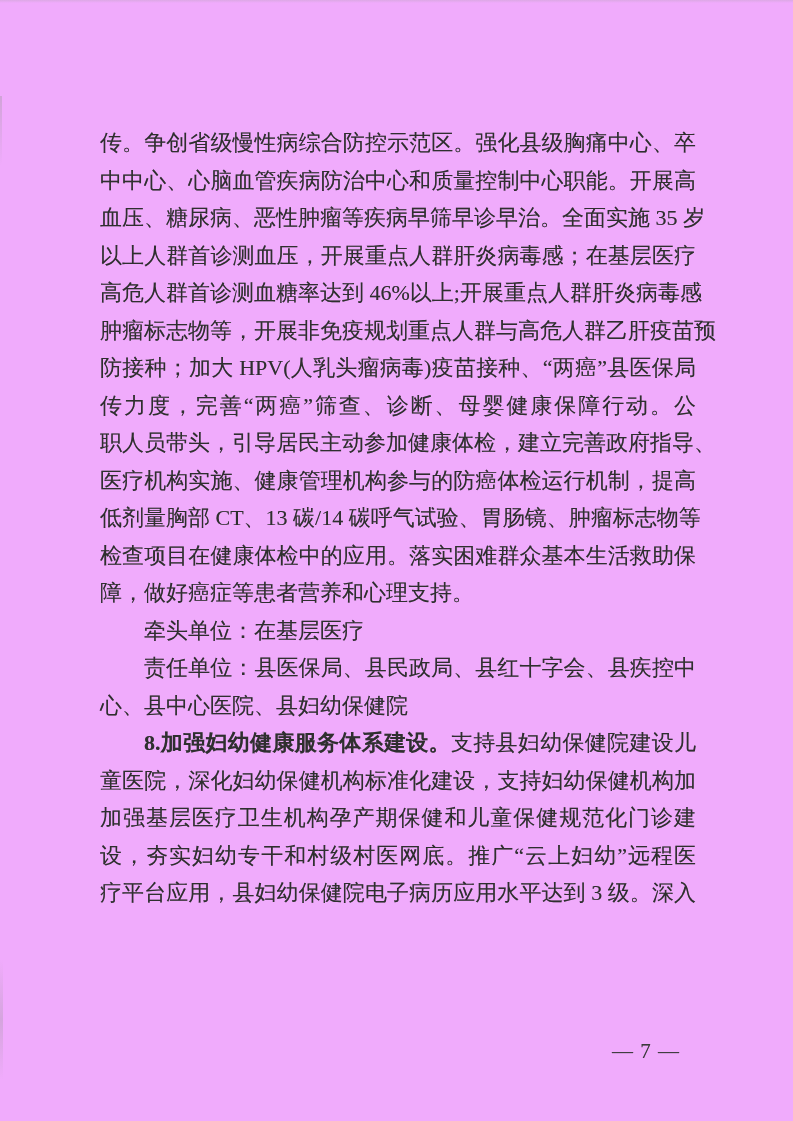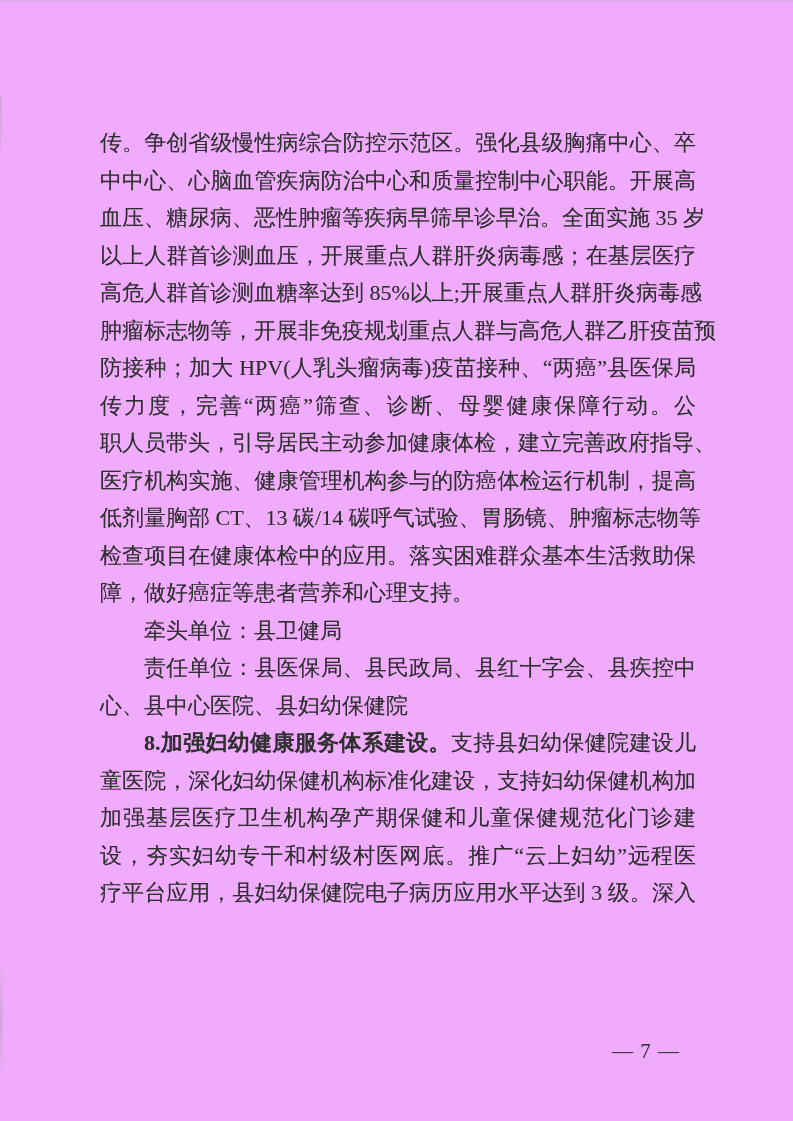--- a/index.html
+++ b/index.html
@@ -84,30 +84,30 @@
 
   <div class="scan-edge-top"></div>
   <div class="scan-edge-left"></div>
   <div class="scan-edge-left-bottom"></div>
 
   <div class="content">
     <div class="line">传。争创省级慢性病综合防控示范区。强化县级胸痛中心、卒</div>
     <div class="line">中中心、心脑血管疾病防治中心和质量控制中心职能。开展高</div>
     <div class="line">血压、糖尿病、恶性肿瘤等疾病早筛早诊早治。全面实施 35 岁</div>
     <div class="line">以上人群首诊测血压，开展重点人群肝炎病毒感；在基层医疗</div>
-    <div class="line">高危人群首诊测血糖率达到 85%以上;开展重点人群肝炎病毒感</div>
+    <div class="line">高危人群首诊测血糖率达到 46%以上;开展重点人群肝炎病毒感</div>
     <div class="line">肿瘤标志物等，开展非免疫规划重点人群与高危人群乙肝疫苗预</div>
     <div class="line">防接种；加大 HPV(人乳头瘤病毒)疫苗接种、“两癌”县医保局</div>
     <div class="line">传力度，完善“两癌”筛查、诊断、母婴健康保障行动。公</div>
     <div class="line">职人员带头，引导居民主动参加健康体检，建立完善政府指导、</div>
     <div class="line">医疗机构实施、健康管理机构参与的防癌体检运行机制，提高</div>
     <div class="line">低剂量胸部 CT、13 碳/14 碳呼气试验、胃肠镜、肿瘤标志物等</div>
     <div class="line">检查项目在健康体检中的应用。落实困难群众基本生活救助保</div>
     <div class="line end">障，做好癌症等患者营养和心理支持。</div>
-    <div class="line indent end">牵头单位：县卫健局</div>
+    <div class="line indent end">牵头单位：在基层医疗</div>
     <div class="line indent">责任单位：县医保局、县民政局、县红十字会、县疾控中</div>
     <div class="line end">心、县中心医院、县妇幼保健院</div>
     <div class="line indent">
       <span class="bold">8.加强妇幼健康服务体系建设。</span><span>支持县妇幼保健院建设儿</span>
     </div>
     <div class="line">童医院，深化妇幼保健机构标准化建设，支持妇幼保健机构加</div>
     <div class="line">加强基层医疗卫生机构孕产期保健和儿童保健规范化门诊建</div>
     <div class="line">设，夯实妇幼专干和村级村医网底。推广“云上妇幼”远程医</div>
     <div class="line">疗平台应用，县妇幼保健院电子病历应用水平达到 3 级。深入</div>
   </div>

